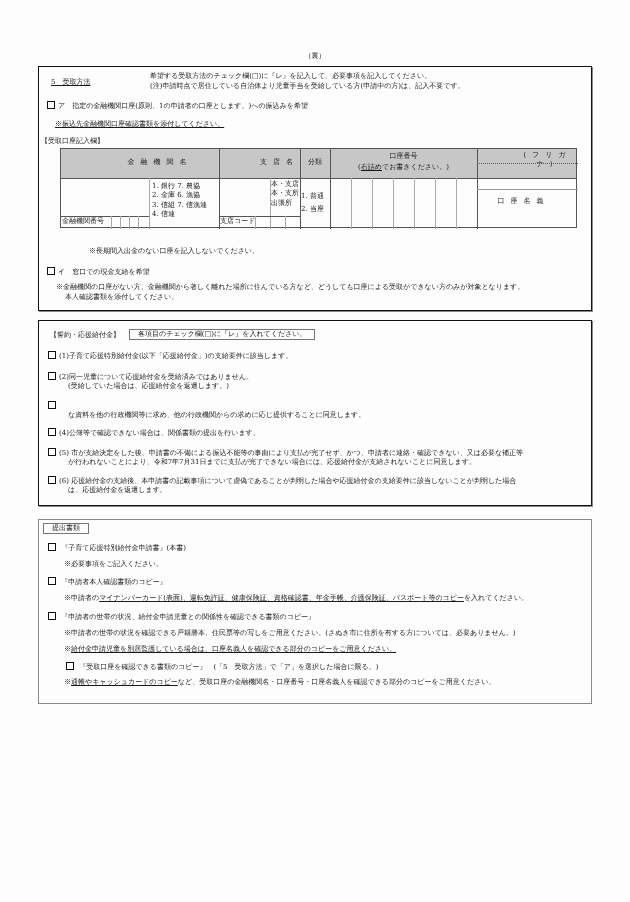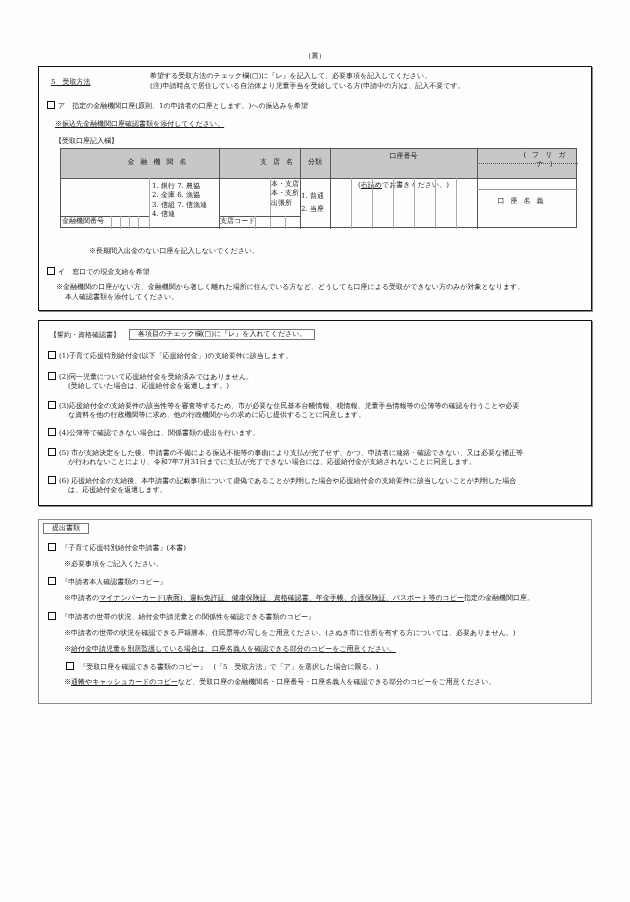--- a/index.html
+++ b/index.html
@@ -36,30 +36,30 @@
 
 <div class="box box1">
   <span class="abs u" style="left:12px;top:11px;">5　受取方法</span>
   <span class="abs" style="left:111px;top:15px;">(注)申請時点で居住している自治体より児童手当を受給している方(申請中の方)は、記入不要です。</span>
   <span class="abs" style="left:111px;top:5px;">希望する受取方法のチェック欄(□)に『レ』を記入して、必要事項を記入してください。</span>
 
   <div class="abs" style="left:8px;top:34px;">
     <span class="cb thick"></span><span>ア　指定の金融機関口座(原則、1の申請者の口座とします。)への振込みを希望</span>
   </div>
   <span class="abs u" style="left:16px;top:53px;">※振込先金融機関口座確認書類を添付してください。</span>
-  <span class="abs" style="left:16px;top:70px;font-family:Liberation Mono, monospace;">【受取口座記入欄】</span>
+  <span class="abs" style="left:2px;top:70px;font-family:Liberation Mono, monospace;">【受取口座記入欄】</span>
 
   <div class="acct">
     <div class="hdr"></div>
 
     <div class="cell center spread" style="left:0;top:9px;width:158px;">金融機関名</div>
     <div class="cell center spread" style="left:158px;top:9px;width:81px;">支店名</div>
     <div class="cell center" style="left:239px;top:9px;width:30px;">分類</div>
     <div class="cell center" style="left:269px;top:3px;width:147px;">口座番号</div>
-    <div class="cell center" style="left:269px;top:32px;width:147px;"><span>(</span><span class="u">右詰め</span><span>でお書きください。)</span></div>
+    <div class="cell center" style="left:269px;top:14px;width:147px;"><span>(</span><span class="u">右詰め</span><span>でお書きください。)</span></div>
     <div class="cell center spread" style="left:416px;top:2px;width:101px;">(フリガナ)</div>
     <div class="cell center spread" style="left:392px;top:16px;width:101px;margin-top:32px;">口座名義</div>
     <div class="hld" style="left:416px;top:14px;width:101px;"></div>
 
     <div class="vl" style="left:158px;top:0;height:80px;"></div>
     <div class="vl" style="left:239px;top:0;height:80px;"></div>
     <div class="vl" style="left:269px;top:0;height:80px;"></div>
     <div class="vl" style="left:416px;top:0;height:80px;"></div>
 
     <div class="cell" style="left:0;top:29px;width:88px;height:38px;"></div>
@@ -110,34 +110,34 @@
   <span class="abs" style="left:50px;top:180px;">※長期間入出金のない口座を記入しないでください。</span>
 
   <div class="abs" style="left:8px;top:200px;">
     <span class="cb thick"></span><span>イ　窓口での現金支給を希望</span>
   </div>
   <span class="abs" style="left:17px;top:216px;">※金融機関の口座がない方、金融機関から著しく離れた場所に住んでいる方など、どうしても口座による受取ができない方のみが対象となります。</span>
   <span class="abs" style="left:26px;top:226px;">本人確認書類を添付してください。</span>
 </div>
 
 <div class="box box2">
-  <span class="abs" style="left:11px;top:10px;">【誓約・資格確認書】</span>
+  <span class="abs" style="left:11px;top:10px;">【誓約・応援給付金】</span>
   <span class="abs boxed" style="left:90px;top:8px;">各項目のチェック欄(□)に『レ』を入れてください。</span>
 
   <div class="abs" style="left:9px;top:30px;">
     <span class="cb"></span><span>(1)子育て応援特別給付金(以下「応援給付金」)の支給要件に該当します。</span>
   </div>
 
   <div class="abs" style="left:9px;top:51px;">
     <span class="cb"></span><span>(2)同一児童について応援給付金を受給済みではありません。</span>
   </div>
   <span class="abs" style="left:29px;top:61px;">(受給していた場合は、応援給付金を返還します。)</span>
 
   <div class="abs" style="left:9px;top:80px;">
-    <span class="cb"></span><span>(3)応援給付金の支給要件の該当性等を審査等するため、市が必要な住民基本台帳情報、税情報、児童手当情報等の公簿等の確認を行うことや必要</span>
+    <span class="cb"></span>
   </div>
   <span class="abs" style="left:29px;top:90px;">な資料を他の行政機関等に求め、他の行政機関からの求めに応じ提供することに同意します。</span>
 
   <div class="abs" style="left:9px;top:107px;">
     <span class="cb"></span><span>(4)公簿等で確認できない場合は、関係書類の提出を行います。</span>
   </div>
 
   <div class="abs" style="left:9px;top:127px;">
     <span class="cb"></span><span>(5) 市が支給決定をした後、申請書の不備による振込不能等の事由により支払が完了せず、かつ、申請者に連絡・確認できない、又は必要な補正等</span>
   </div>
@@ -154,21 +154,21 @@
 
   <div class="abs" style="left:9px;top:23px;">
     <span class="cb"></span>&nbsp;<span>『子育て応援特別給付金申請書』(本書)</span>
   </div>
   <span class="abs" style="left:25px;top:40px;">※必要事項をご記入ください。</span>
 
   <div class="abs" style="left:9px;top:57px;">
     <span class="cb"></span>&nbsp;<span>『申請者本人確認書類のコピー』</span>
   </div>
   <div class="abs" style="left:25px;top:74px;">
-    <span>※申請者の</span><span class="u">マイナンバーカード(表面)、運転免許証、健康保険証、資格確認書、年金手帳、介護保険証、パスポート等のコピー</span><span>指定の金融機関口座。</span>
+    <span>※申請者の</span><span class="u">マイナンバーカード(表面)、運転免許証、健康保険証、資格確認書、年金手帳、介護保険証、パスポート等のコピー</span><span>を入れてください。</span>
   </div>
 
   <div class="abs" style="left:9px;top:92px;">
     <span class="cb"></span>&nbsp;<span>『申請者の世帯の状況、給付金申請児童との関係性を確認できる書類のコピー』</span>
   </div>
   <span class="abs" style="left:25px;top:109px;">※申請者の世帯の状況を確認できる戸籍謄本、住民票等の写しをご用意ください。(さぬき市に住所を有する方については、必要ありません。)</span>
   <div class="abs" style="left:25px;top:125px;">
     <span>※</span><span class="u">給付金申請児童を別居監護している場合は、口座名義人を確認できる部分のコピーをご用意ください。</span>
   </div>
 

